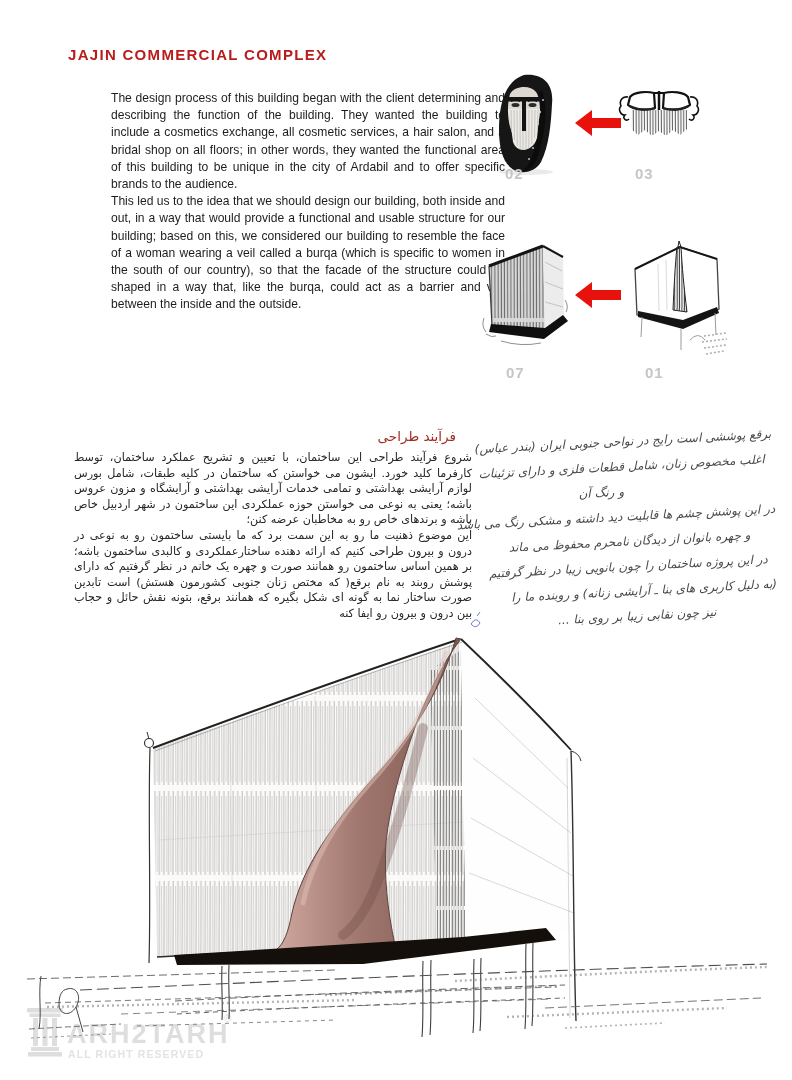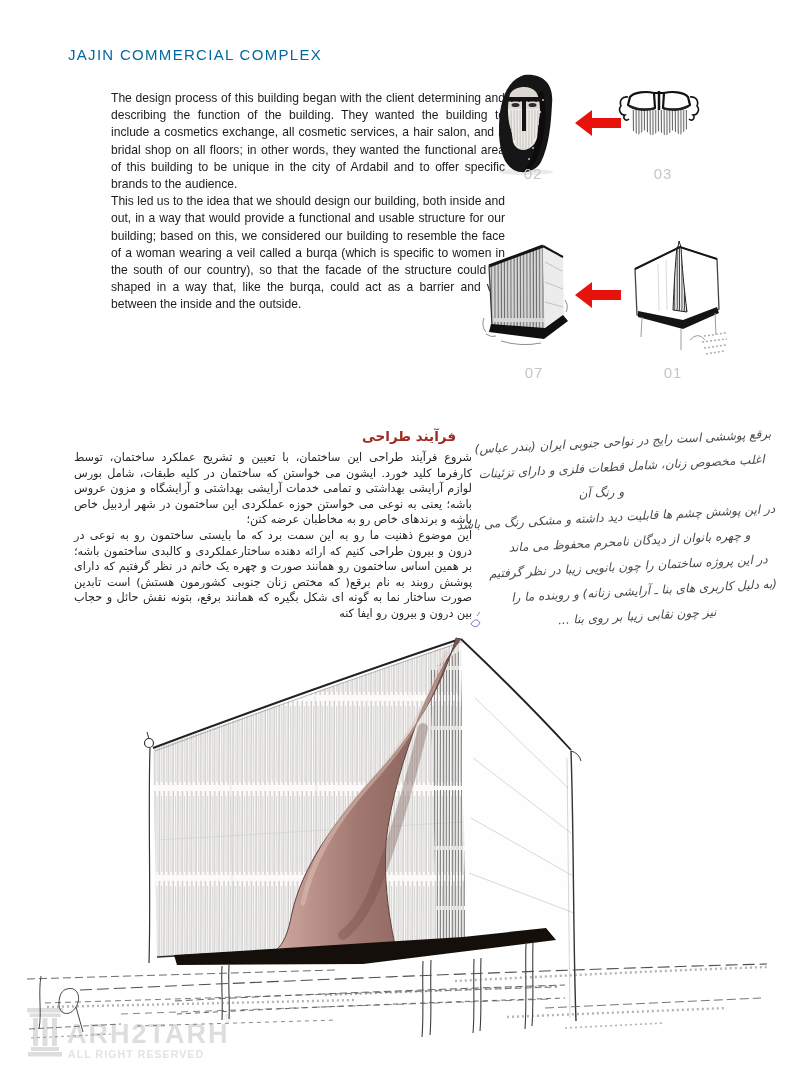--- a/index.html
+++ b/index.html
@@ -3,41 +3,41 @@
 <meta charset="utf-8">
 <style>
   html,body{margin:0;padding:0;background:#ffffff;}
   .page{
     position:relative;width:792px;height:1080px;background:#ffffff;
     overflow:hidden;font-family:"Liberation Sans",sans-serif;
   }
   
   .page-title{
     position:absolute;left:68px;top:46px;width:420px;
-    font-size:15px;font-weight:normal;letter-spacing:1.3px;color:#0369a1;
+    font-size:15px;font-weight:bold;letter-spacing:1.3px;color:#b91c1c;
   }
   .section-heading{
     position:absolute;left:68px;top:72px;width:394px;
     font-size:12.3px;color:#1c1c1c;
   }
   .english-text{
     position:absolute;left:68px;top:90px;width:394px;
     font-size:12.1px;line-height:17.2px;color:#1c1c1c;text-align:justify;margin-left:43px;
   }
   .english-text p{margin:0;}
   
   .fig{position:absolute;}
   .fig-label{
-    position:absolute;width:56px;text-align:center;
-    font-size:15px;font-weight:normal;color:#c6c6c8;letter-spacing:1px;
+    position:absolute;width:56px;
+    font-size:15px;font-weight:bold;color:#c6c6c8;letter-spacing:1px;
   }
   
   .persian-title{
     position:absolute;left:58px;top:428px;width:398px;direction:rtl;text-align:right;
-    font-family:"DejaVu Sans",sans-serif;font-size:13.5px;font-weight:bold;color:#9e2a21;
+    font-family:"DejaVu Sans",sans-serif;font-size:13.5px;font-weight:normal;color:#9e2a21;
   }
   .persian-text{
     position:absolute;left:58px;top:450px;width:398px;direction:rtl;text-align:justify;
     font-family:"DejaVu Sans",sans-serif;font-size:11.2px;line-height:15.6px;color:#262626;margin-left:16px;
   }
   .persian-text p{margin:0;}
   
   .handwriting{
     position:absolute;left:458px;top:430px;width:318px;direction:rtl;text-align:right;
     transform:rotate(-3deg);font-family:"DejaVu Sans",sans-serif;font-style:italic;

